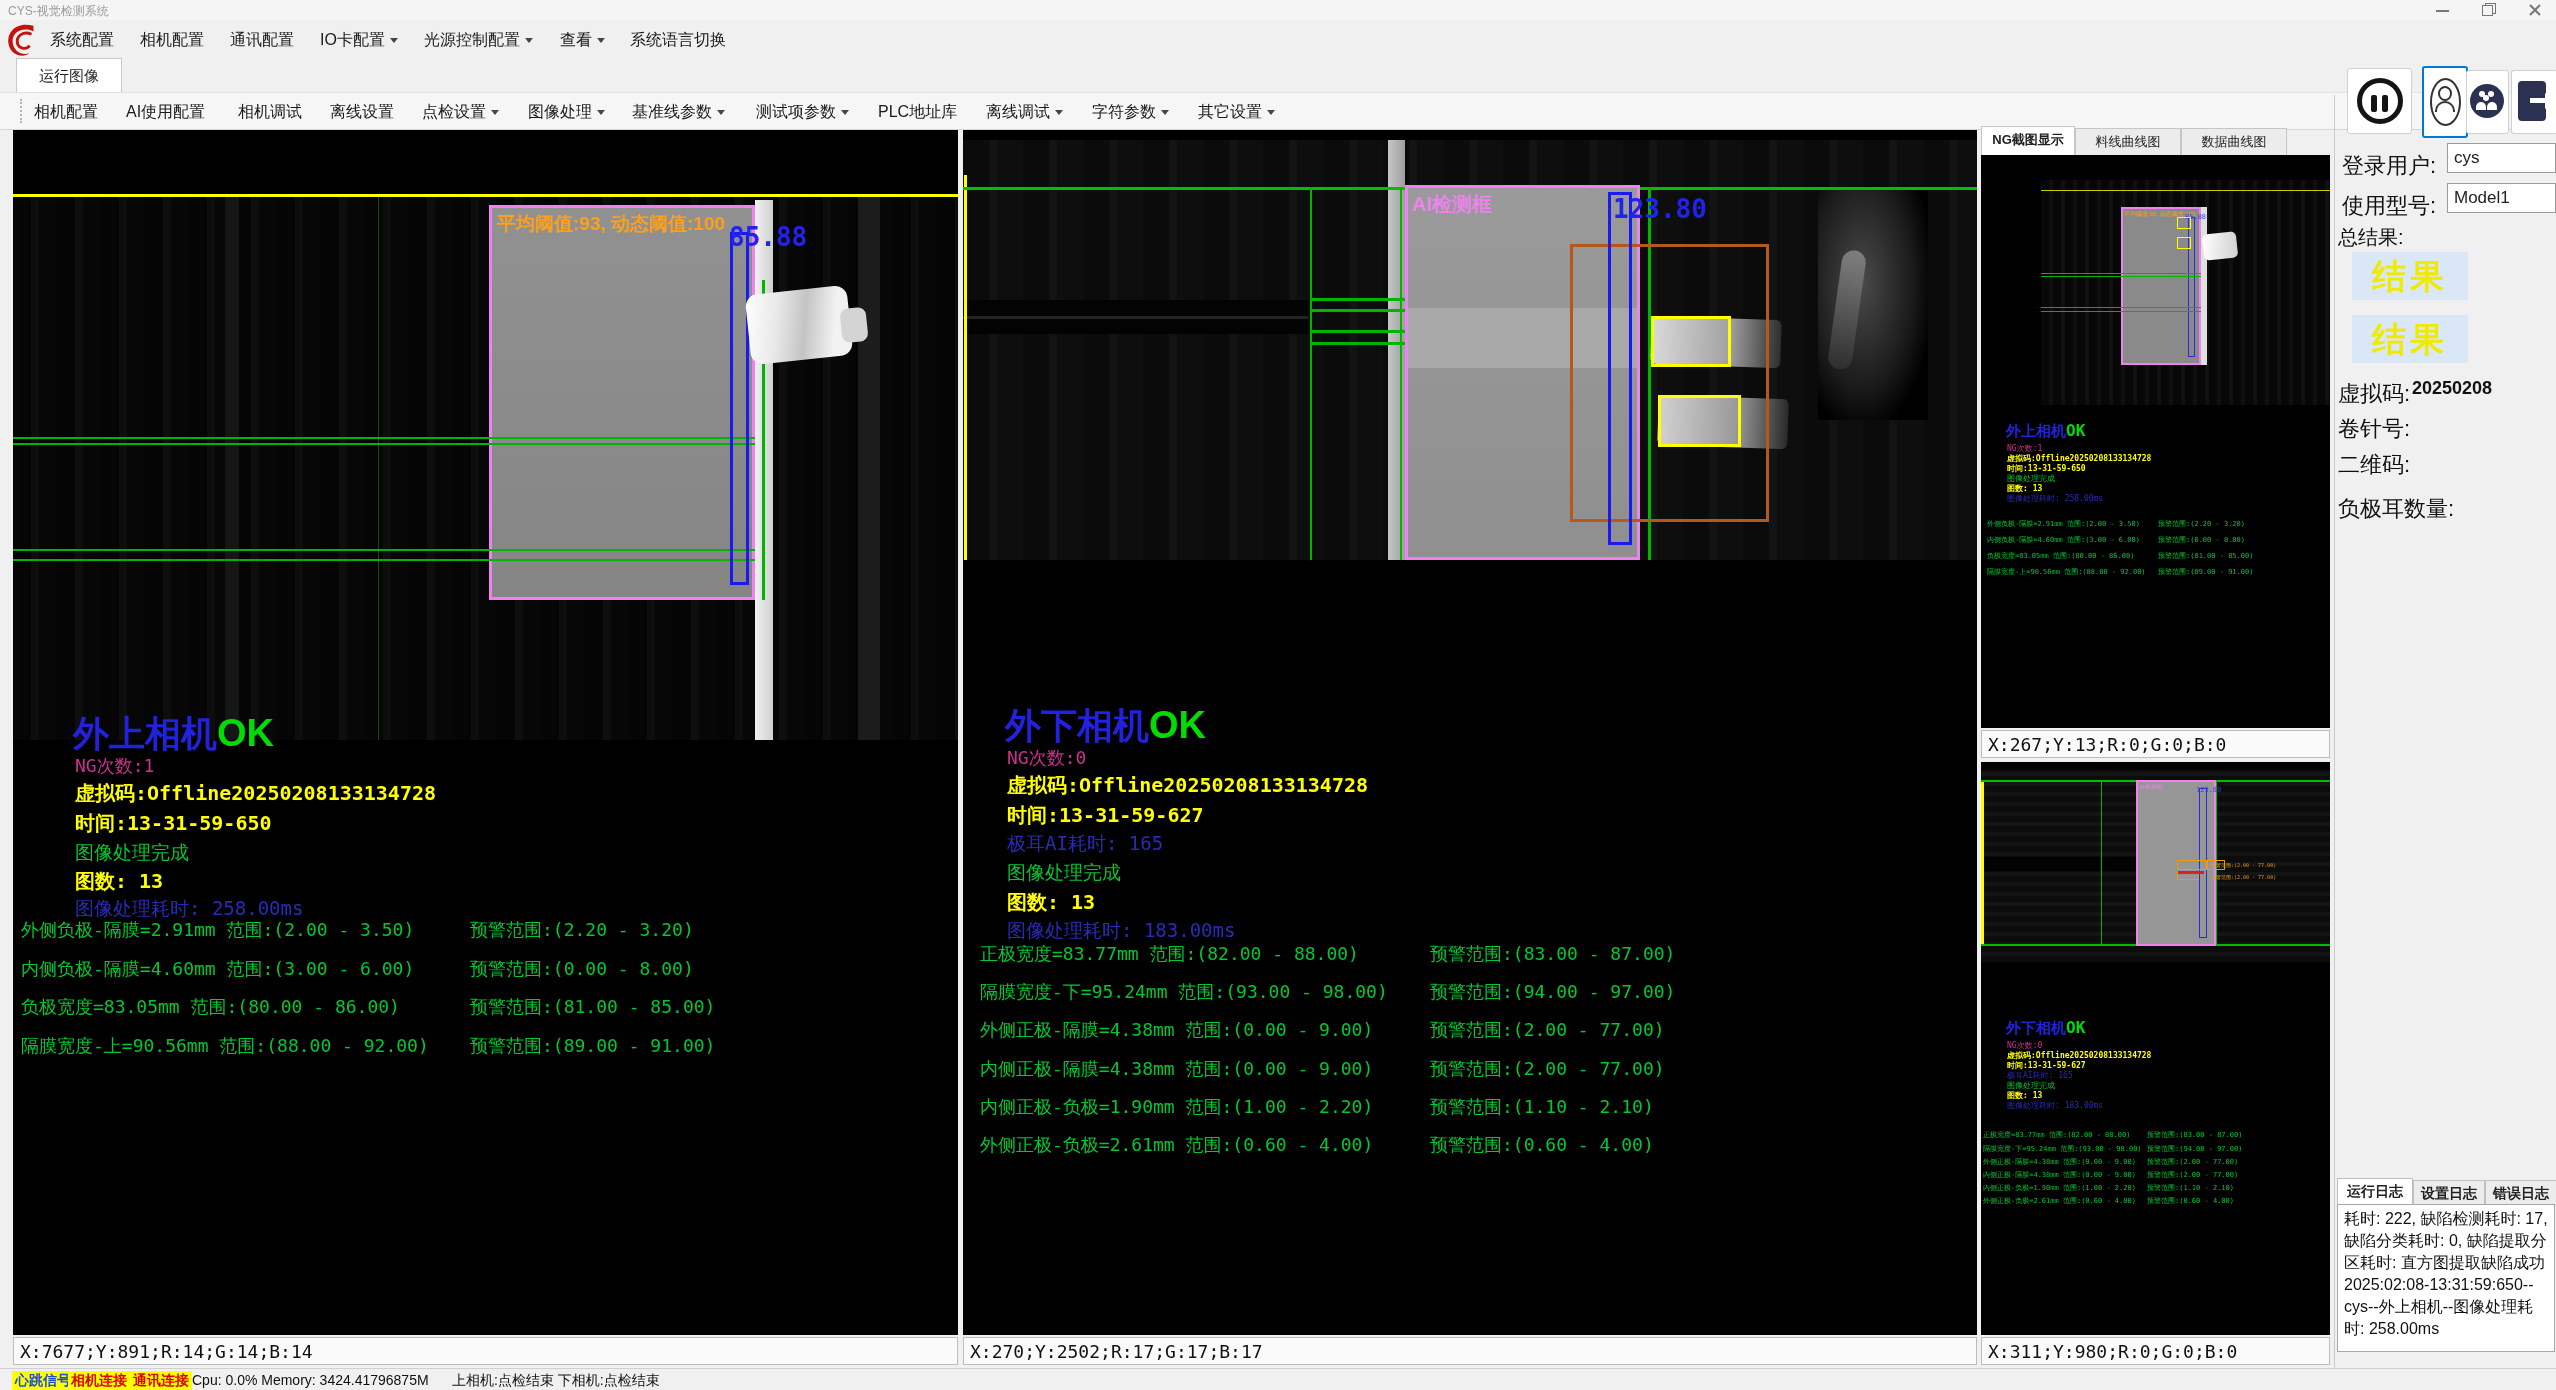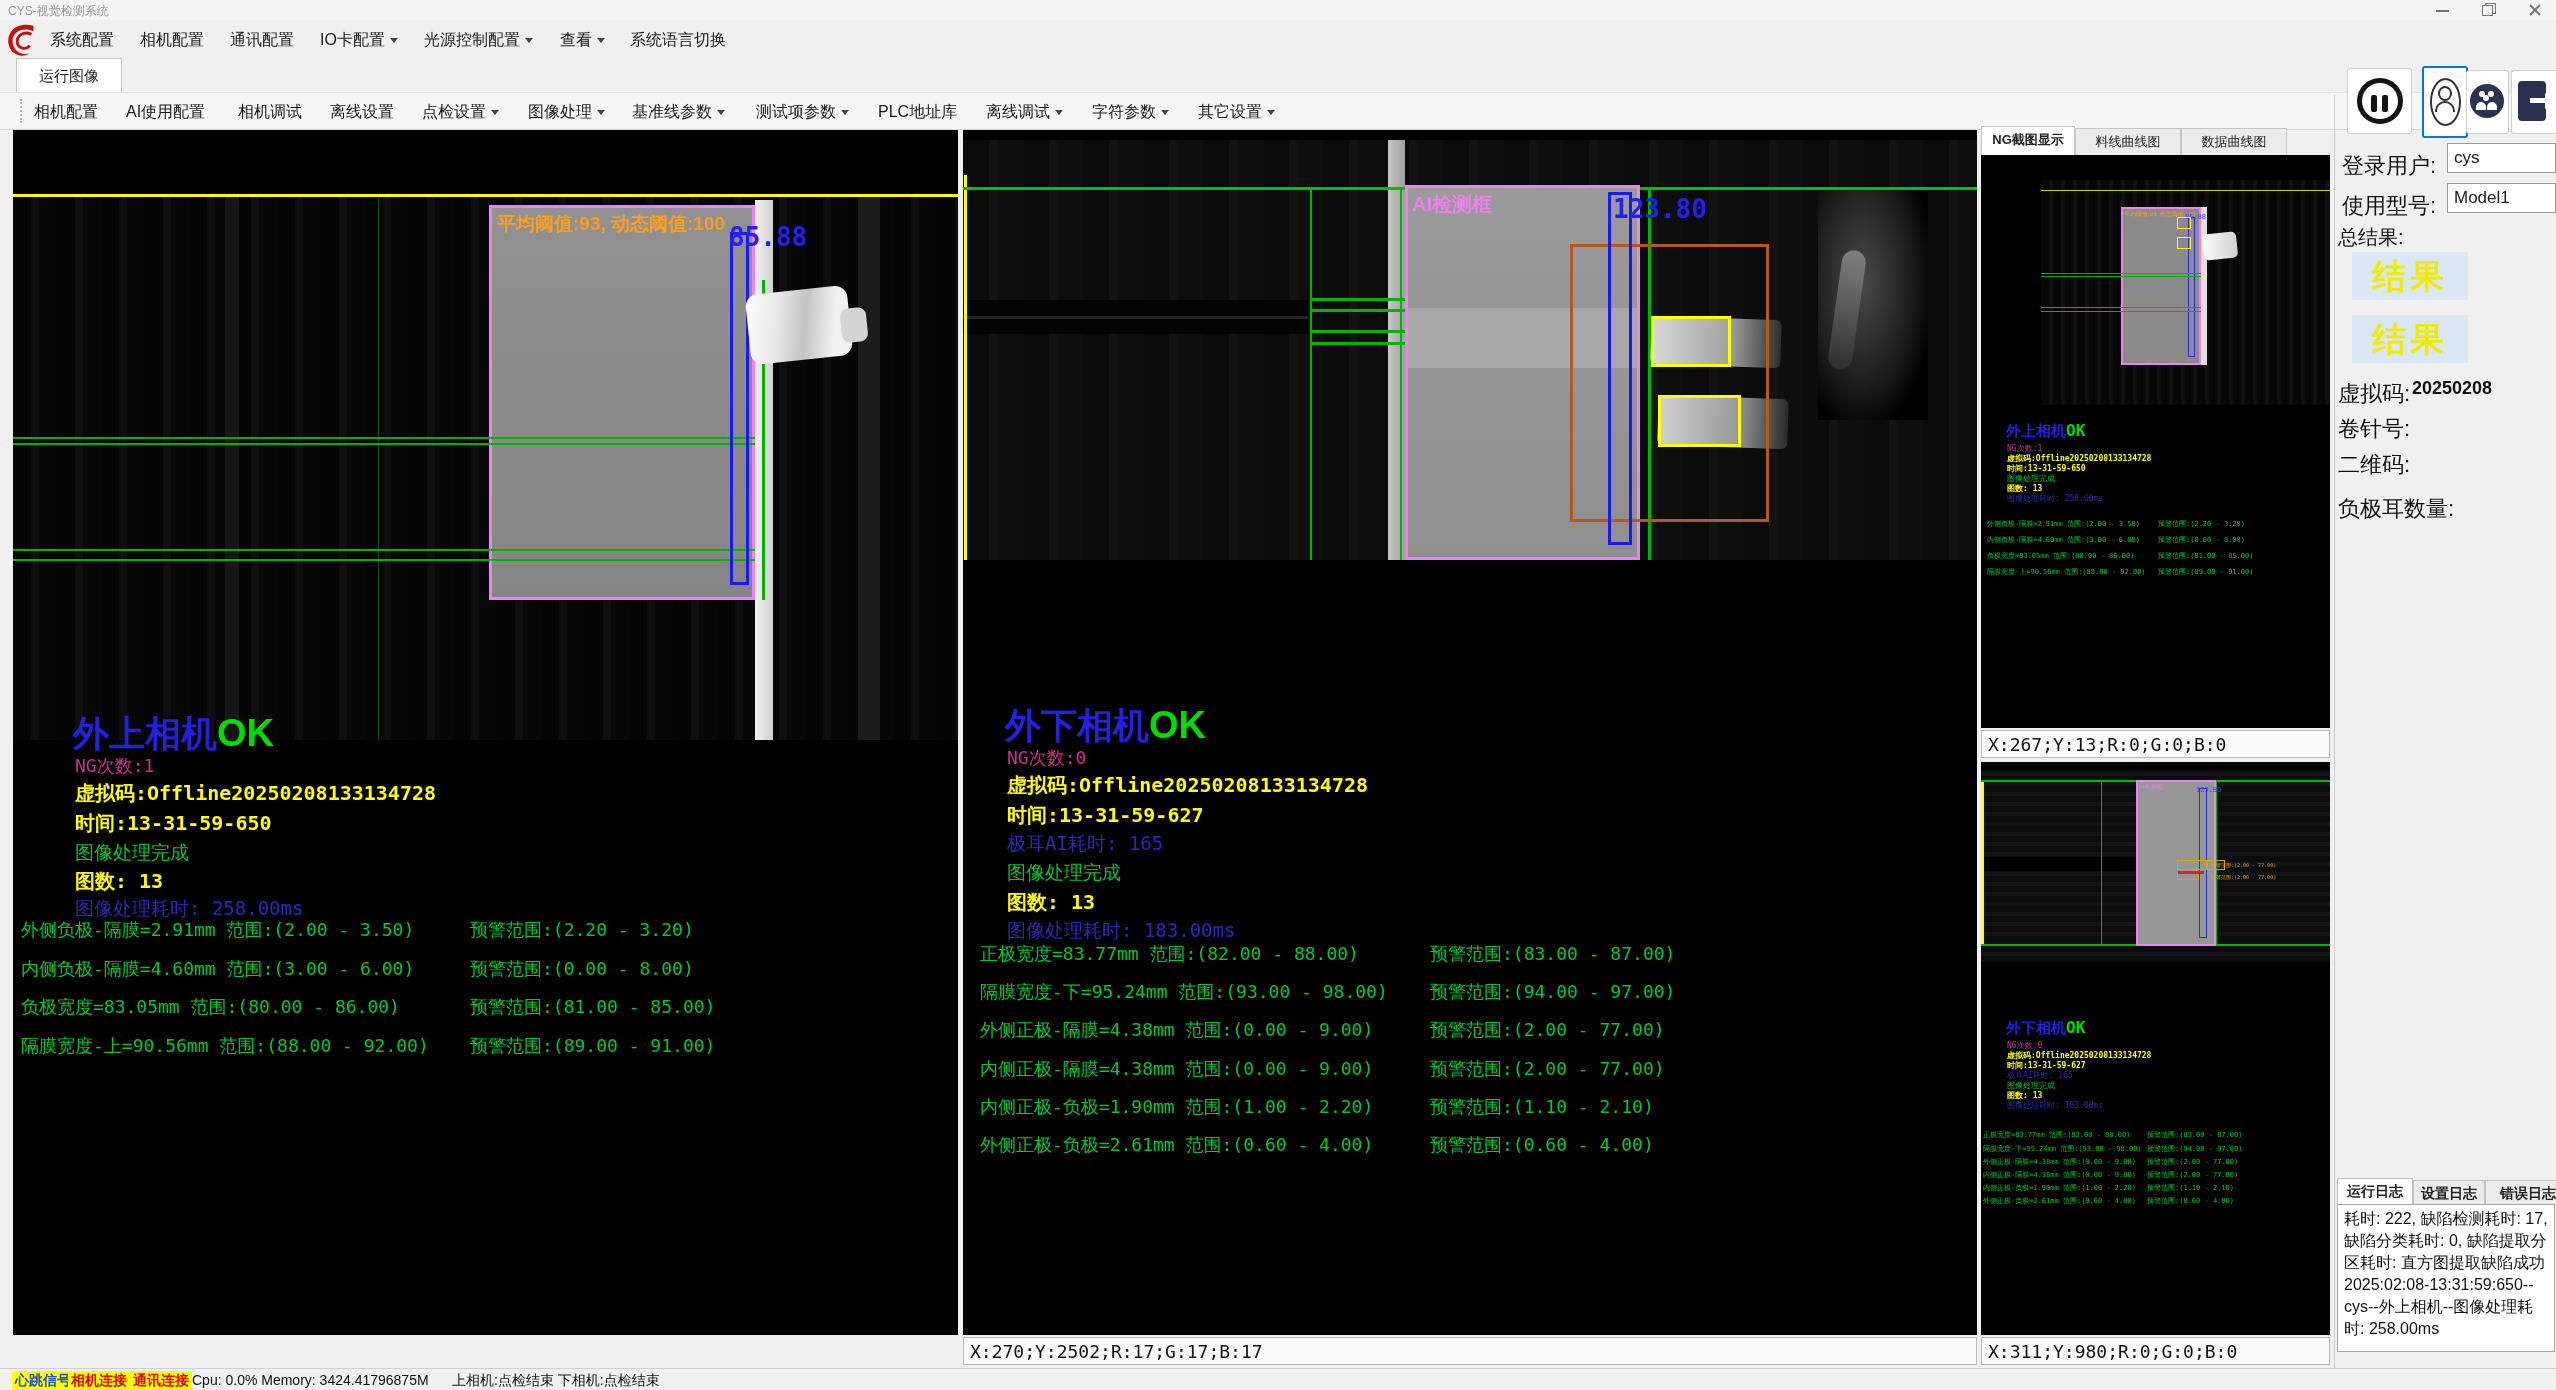--- a/index.html
+++ b/index.html
@@ -160,20 +160,21 @@
 
     <div class="meas g" style="left:8px;top:788px;">外侧负极-隔膜=2.91mm 范围:(2.00 - 3.50)</div>
     <div class="meas g" style="left:457px;top:788px;">预警范围:(2.20 - 3.20)</div>
     <div class="meas g" style="left:8px;top:827px;">内侧负极-隔膜=4.60mm 范围:(3.00 - 6.00)</div>
     <div class="meas g" style="left:457px;top:827px;">预警范围:(0.00 - 8.00)</div>
     <div class="meas g" style="left:8px;top:865px;">负极宽度=83.05mm 范围:(80.00 - 86.00)</div>
     <div class="meas g" style="left:457px;top:865px;">预警范围:(81.00 - 85.00)</div>
     <div class="meas g" style="left:8px;top:904px;">隔膜宽度-上=90.56mm 范围:(88.00 - 92.00)</div>
     <div class="meas g" style="left:457px;top:904px;">预警范围:(89.00 - 91.00)</div>
   </div>
+  <div class="coordbar" style="left:13px;top:1337px;width:945px;">X:7677;Y:891;R:14;G:14;B:14</div>
 
   <div class="panel" style="left:963px;top:130px;width:1014px;height:1205px;">
     <div class="abs" style="left:0;top:10px;width:1014px;height:420px;background:repeating-linear-gradient(90deg,#0b0b0b 0 26px,#131313 26px 34px,#0e0e0e 34px 60px);"></div>
     <div class="abs" style="left:0;top:170px;width:345px;height:34px;background:#030303;"></div>
     <div class="abs" style="left:0;top:186px;width:345px;height:3px;background:#242424;"></div>
     <div class="abs" style="left:425px;top:10px;width:17px;height:420px;background:linear-gradient(90deg,#c6c6c6,#9f9f9f);"></div>
     <div class="abs" style="left:855px;top:60px;width:110px;height:230px;background:radial-gradient(ellipse at 40% 40%,#4a4a4a 0%,#1a1a1a 55%,#000 78%);"></div>
     <div class="abs" style="left:872px;top:120px;width:24px;height:120px;border-radius:12px;transform:rotate(8deg);background:linear-gradient(#8a8a8a,#303030);opacity:.85;"></div>
 
     <div class="abs" style="left:1px;top:45px;width:3px;height:385px;background:#ffff00;"></div>
@@ -351,21 +352,21 @@
   <div class="banner" style="left:2352px;top:315px;">结果</div>
 
   <span class="sb-label" style="left:2338px;top:379px;">虚拟码:</span>
   <span class="sb-label" style="left:2412px;top:378px;font-weight:bold;font-size:18px;">20250208</span>
   <span class="sb-label" style="left:2338px;top:414px;">卷针号:</span>
   <span class="sb-label" style="left:2338px;top:450px;">二维码:</span>
   <span class="sb-label" style="left:2338px;top:494px;">负极耳数量:</span>
 
   <div class="logtab active" style="left:2337px;top:1178px;width:74px;"><span>运行日志</span></div>
   <div class="logtab" style="left:2413px;top:1180px;width:70px;"><span>设置日志</span></div>
-  <div class="logtab" style="left:2485px;top:1180px;width:70px;text-align:right;"><span>错误日志</span></div>
+  <div class="logtab" style="left:2485px;top:1180px;width:70px;"><span>错误日志</span></div>
   <div class="logbox" style="left:2337px;top:1204px;width:218px;height:148px;">耗时: 222, 缺陷检测耗时: 17, 缺陷分类耗时: 0, 缺陷提取分区耗时: 直方图提取缺陷成功 2025:02:08-13:31:59:650--cys--外上相机--图像处理耗时: 258.00ms</div>
 
   <div class="statusbar">
     <span class="badge" style="left:12px;color:#1d4ed8;">心跳信号</span>
     <span class="badge" style="left:68px;color:#e00000;">相机连接</span>
     <span class="badge" style="left:130px;color:#e00000;">通讯连接</span>
     <span class="sb-txt" style="left:192px;">Cpu:  0.0% Memory:  3424.41796875M</span>
     <span class="sb-txt" style="left:452px;">上相机:点检结束  下相机:点检结束</span>
   </div>
 

